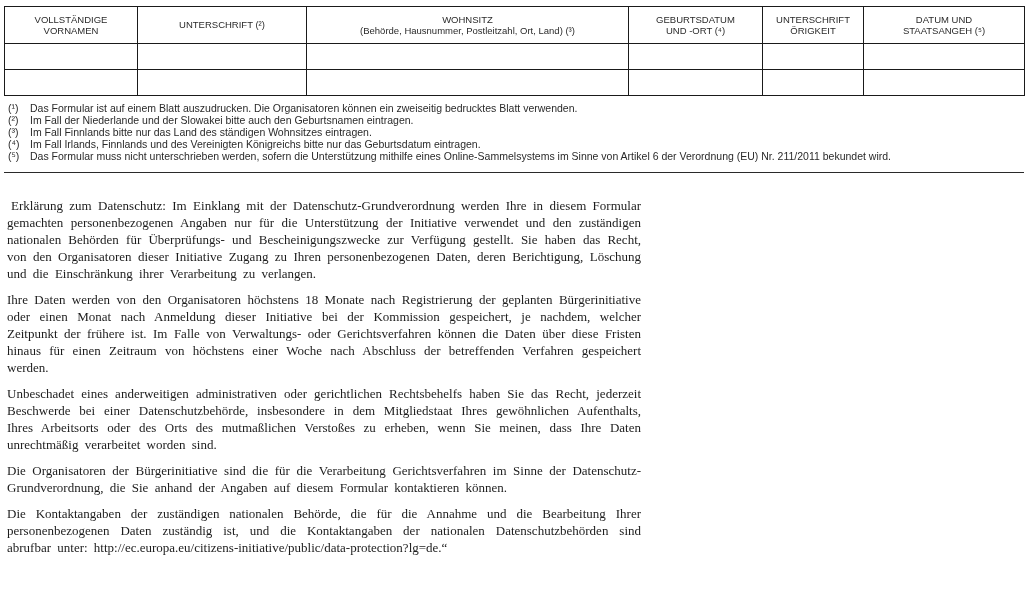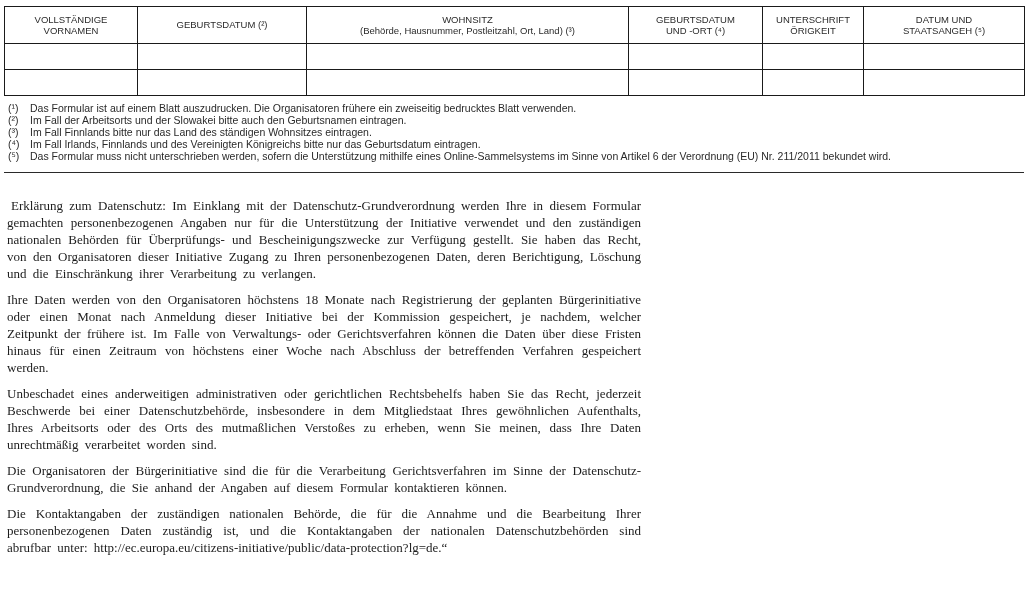--- a/index.html
+++ b/index.html
@@ -101,21 +101,21 @@
       <col style="width:101px">
       <col style="width:161px">
     </colgroup>
     <thead>
       <tr>
         <th>
           <div class="hl">VOLLSTÄNDIGE</div>
           <div class="hl">VORNAMEN</div>
         </th>
         <th>
-          <div class="hl">GEBURTSDATUM (²)</div>
+          <div class="hl">UNTERSCHRIFT (²)</div>
           <div class="hl"></div>
         </th>
         <th>
           <div class="hl">WOHNSITZ</div>
           <div class="hl">(Behörde, Hausnummer, Postleitzahl, Ort, Land) (³)</div>
         </th>
         <th>
           <div class="hl">GEBURTSDATUM</div>
           <div class="hl">UND -ORT (⁴)</div>
         </th>
@@ -145,25 +145,25 @@
         <td></td>
         <td></td>
         <td></td>
       </tr>
     </tbody>
   </table>
 
   <div class="footnotes">
     <div class="fn">
       <span class="fn-marker">(¹)</span>
-      <span class="fn-text">Das Formular ist auf einem Blatt auszudrucken. Die Organisatoren frühere ein zweiseitig bedrucktes Blatt verwenden.</span>
+      <span class="fn-text">Das Formular ist auf einem Blatt auszudrucken. Die Organisatoren können ein zweiseitig bedrucktes Blatt verwenden.</span>
     </div>
     <div class="fn">
       <span class="fn-marker">(²)</span>
-      <span class="fn-text">Im Fall der Arbeitsorts und der Slowakei bitte auch den Geburtsnamen eintragen.</span>
+      <span class="fn-text">Im Fall der Niederlande und der Slowakei bitte auch den Geburtsnamen eintragen.</span>
     </div>
     <div class="fn">
       <span class="fn-marker">(³)</span>
       <span class="fn-text">Im Fall Finnlands bitte nur das Land des ständigen Wohnsitzes eintragen.</span>
     </div>
     <div class="fn">
       <span class="fn-marker">(⁴)</span>
       <span class="fn-text">Im Fall Irlands, Finnlands und des Vereinigten Königreichs bitte nur das Geburtsdatum eintragen.</span>
     </div>
     <div class="fn">

